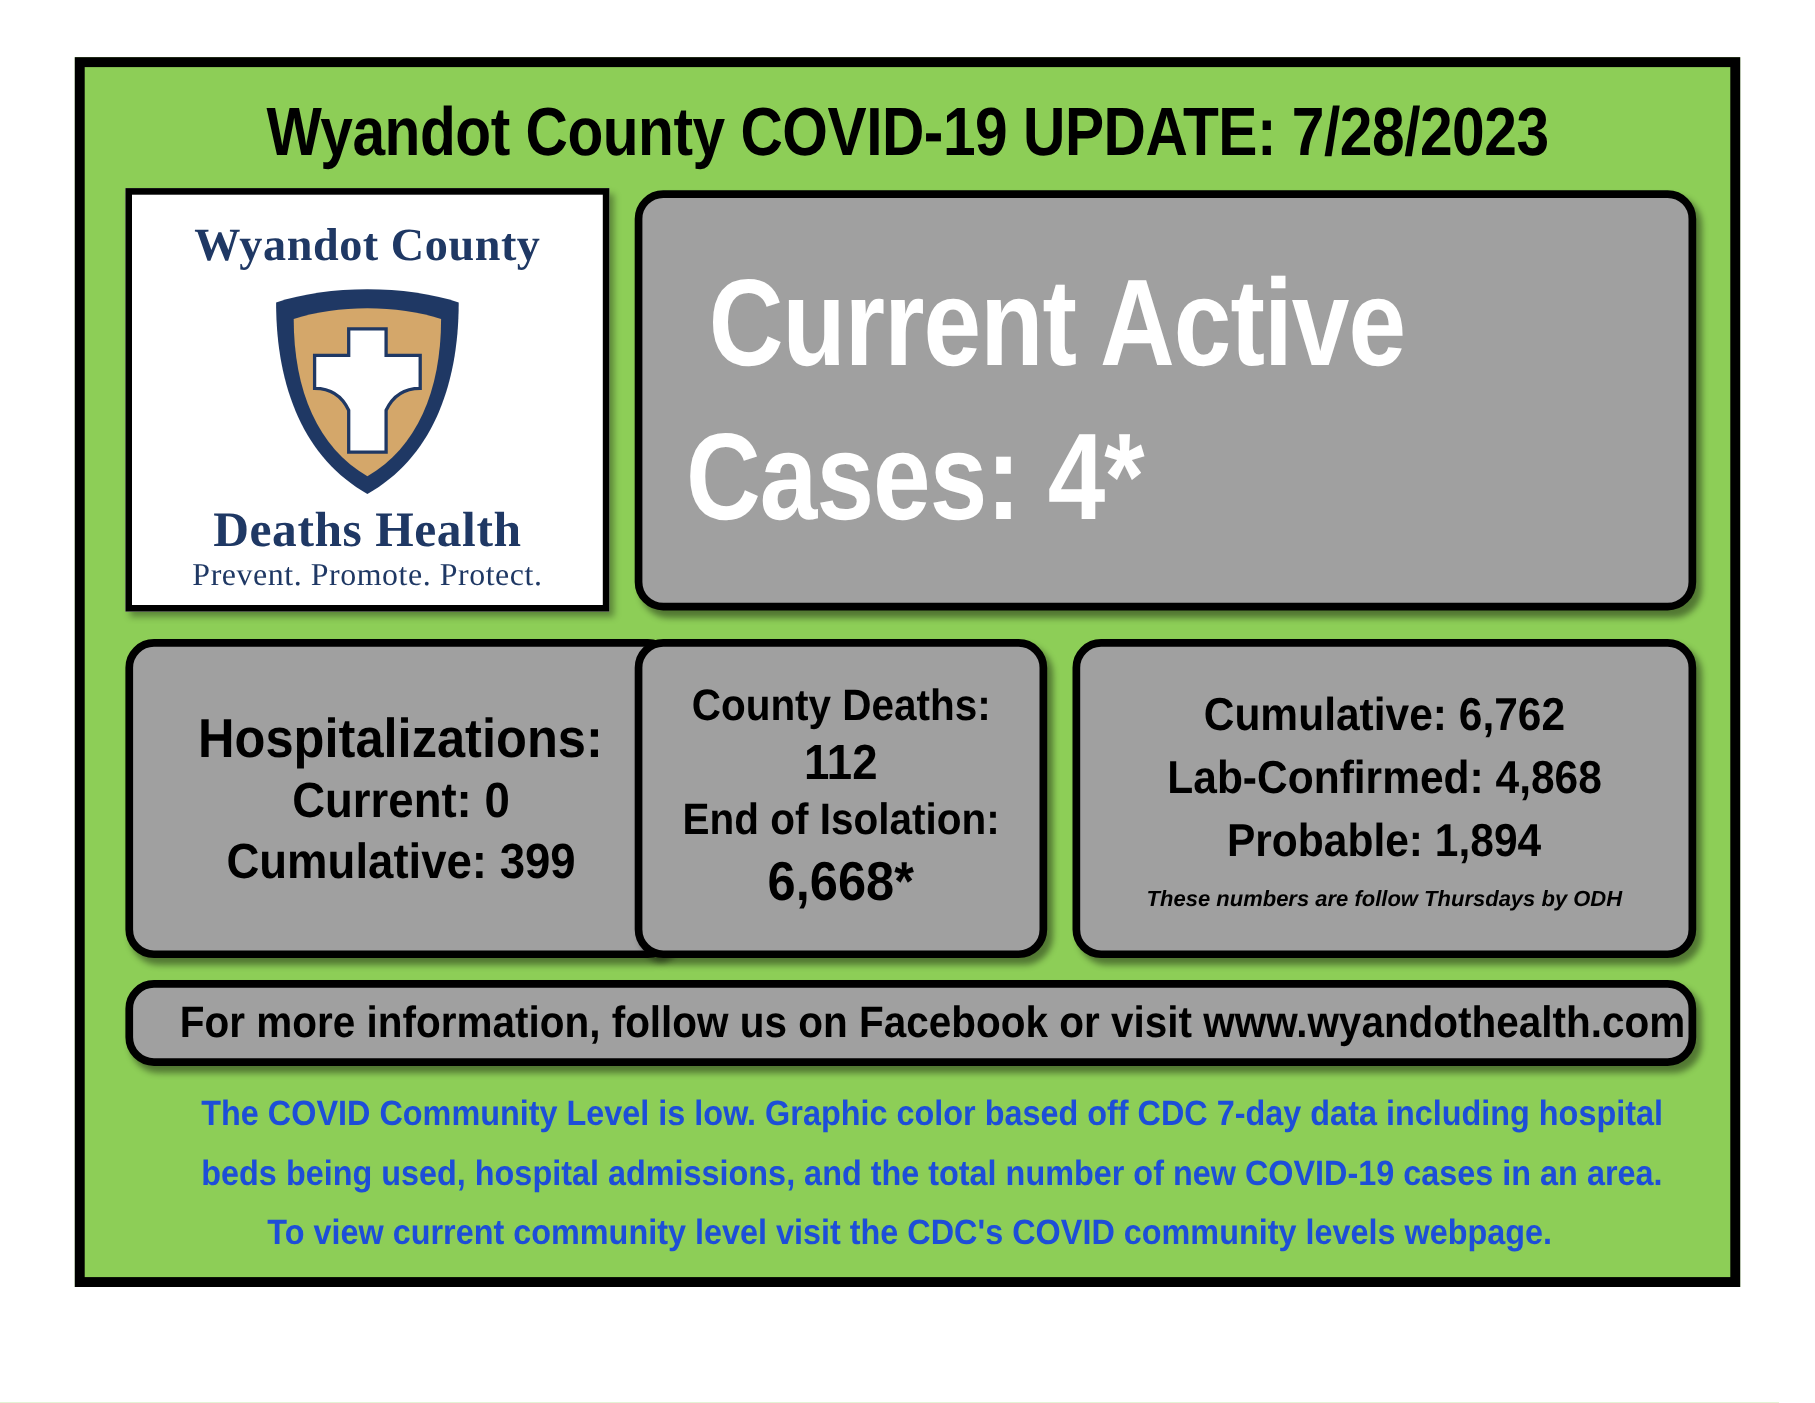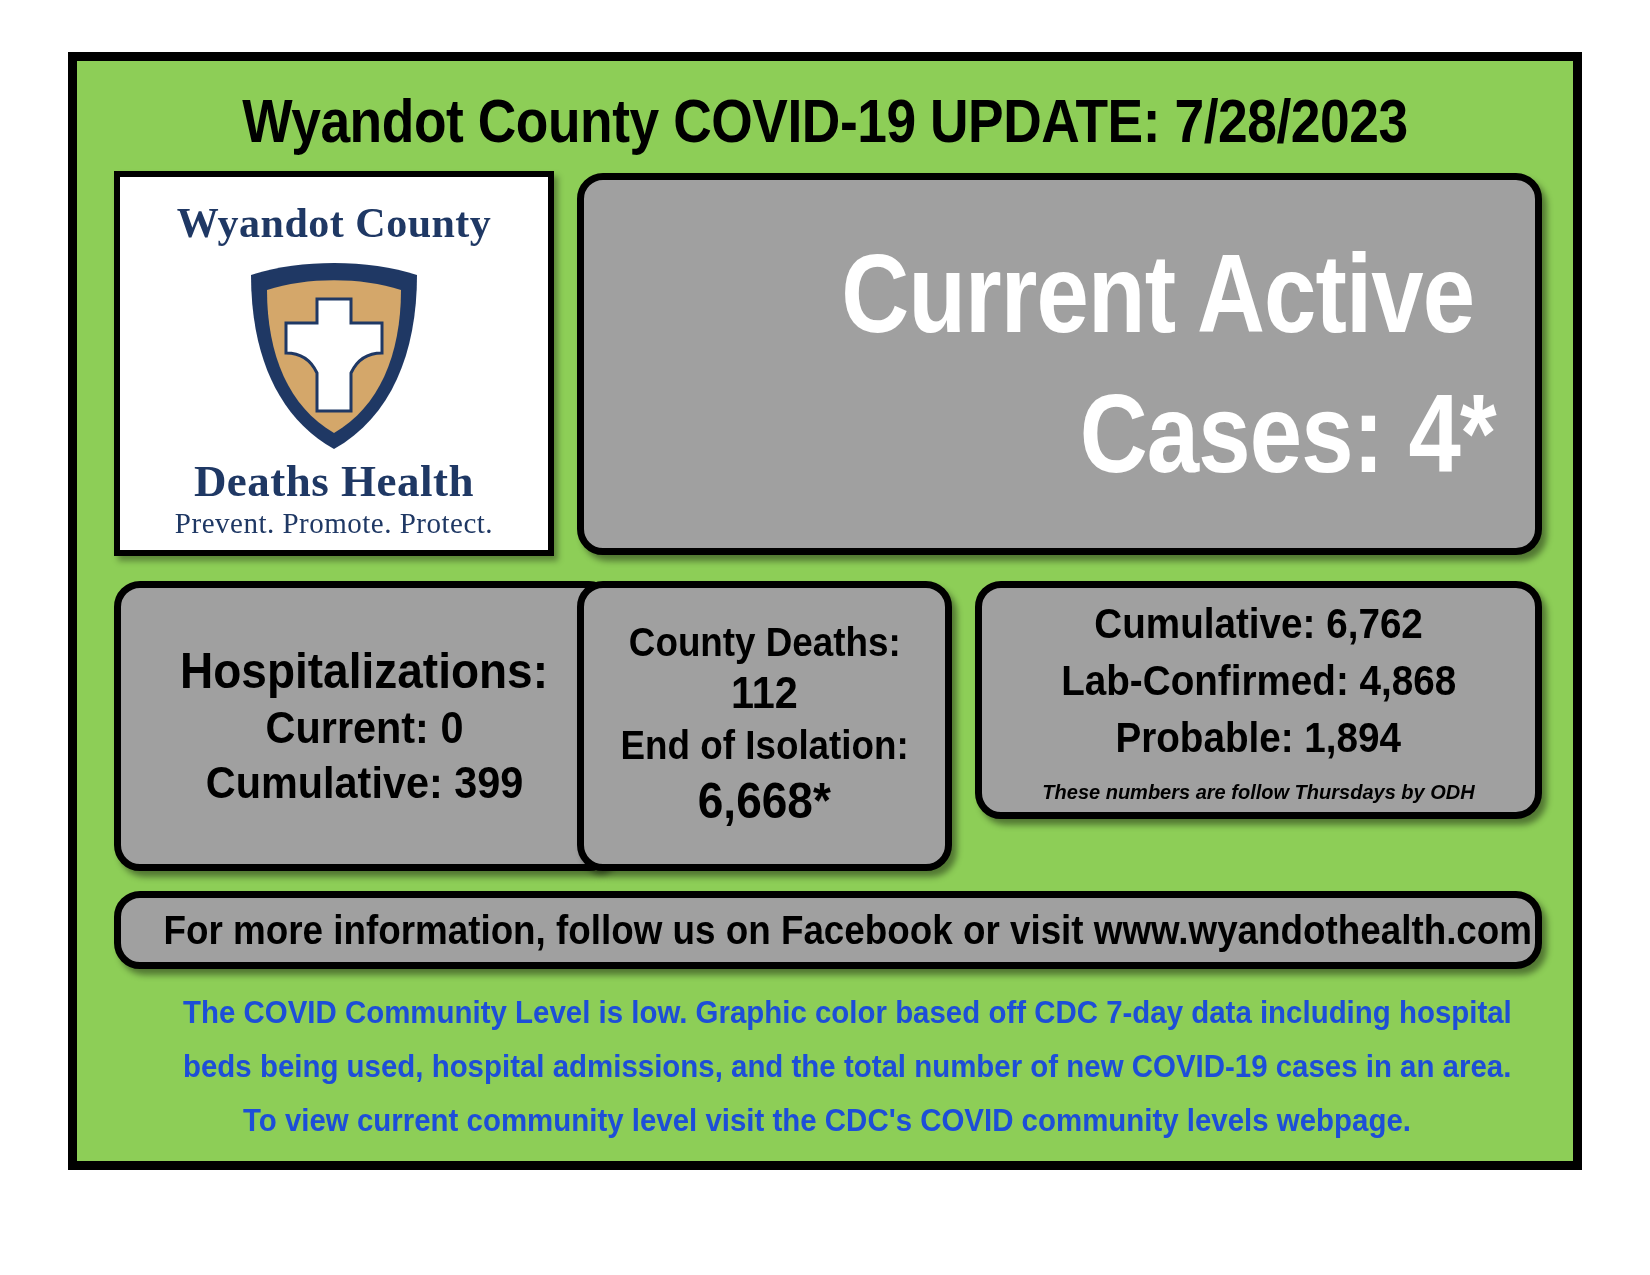--- a/index.html
+++ b/index.html
@@ -122,21 +122,21 @@
     top: 112px;
     width: 965px;
     height: 382px;
   }
   .hero-inner {
     position: absolute;
     top: 0; left: 0; right: 0; bottom: 0;
     display: flex;
     flex-direction: column;
     justify-content: center;
-    align-items: flex-end;
+    align-items: flex-start;
   }
   .hero-line {
     color: #ffffff;
     font-family: "Liberation Sans Narrow", "Liberation Sans", sans-serif;
     font-weight: bold;
     font-size: 112px;
     line-height: 1.25;
     letter-spacing: -1px;
     white-space: nowrap;
     transform: scaleX(0.84);
@@ -152,21 +152,21 @@
   .stat-deaths {
     left: 500px;
     top: 520px;
     width: 375px;
     height: 290px;
   }
   .stat-cum {
     left: 898px;
     top: 520px;
     width: 567px;
-    height: 238px;
+    height: 290px;
   }
   .stat-inner {
     position: absolute;
     top: 0; left: 0; right: 0; bottom: 0;
     display: flex;
     flex-direction: column;
     justify-content: center;
     align-items: center;
     text-align: center;
     color: #000000;

